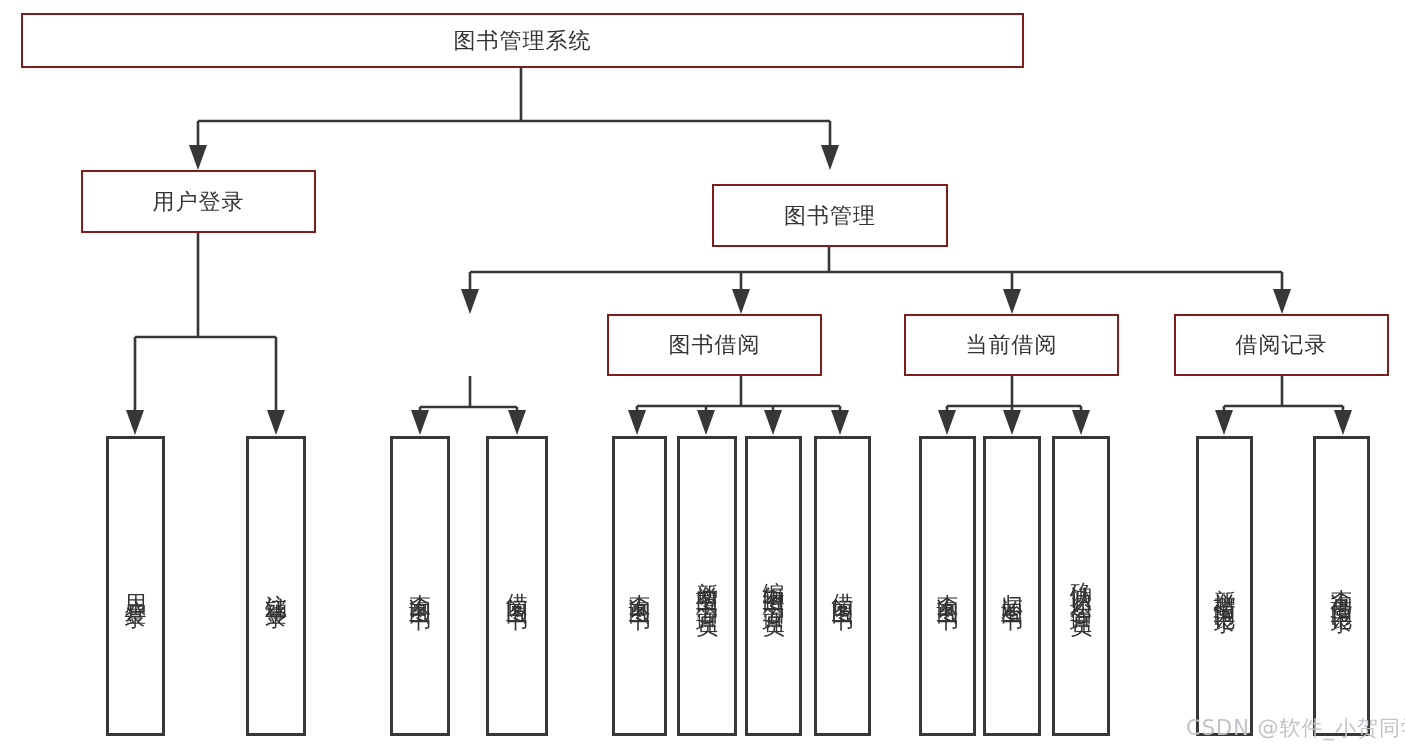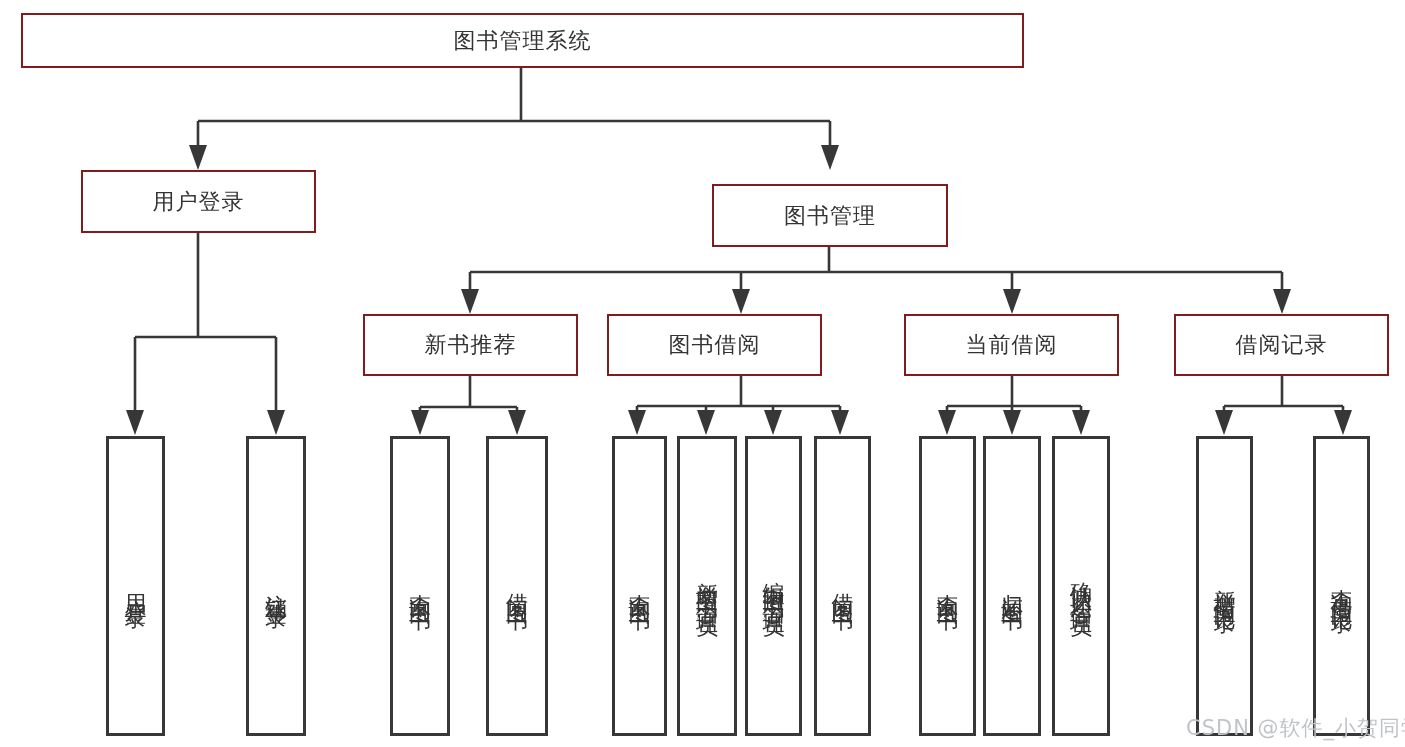--- a/index.html
+++ b/index.html
@@ -104,23 +104,20 @@
     <span>图书管理系统</span>
   </div>
 
   <div class="box" style="left:81px; top:170px; width:235px; height:63px;">
     <span>用户登录</span>
   </div>
   <div class="box" style="left:712px; top:184px; width:236px; height:63px;">
     <span>图书管理</span>
   </div>
 
-  <div class="box" style="left:363px; top:314px; width:215px; height:62px;">
-    <span>新书推荐</span>
-  </div>
   <div class="box" style="left:607px; top:314px; width:215px; height:62px;">
     <span>图书借阅</span>
   </div>
   <div class="box" style="left:1174px; top:314px; width:215px; height:62px;">
     <span>借阅记录</span>
   </div>
   <div class="box" style="left:904px; top:314px; width:215px; height:62px;">
     <span>当前借阅</span>
   </div>
 

